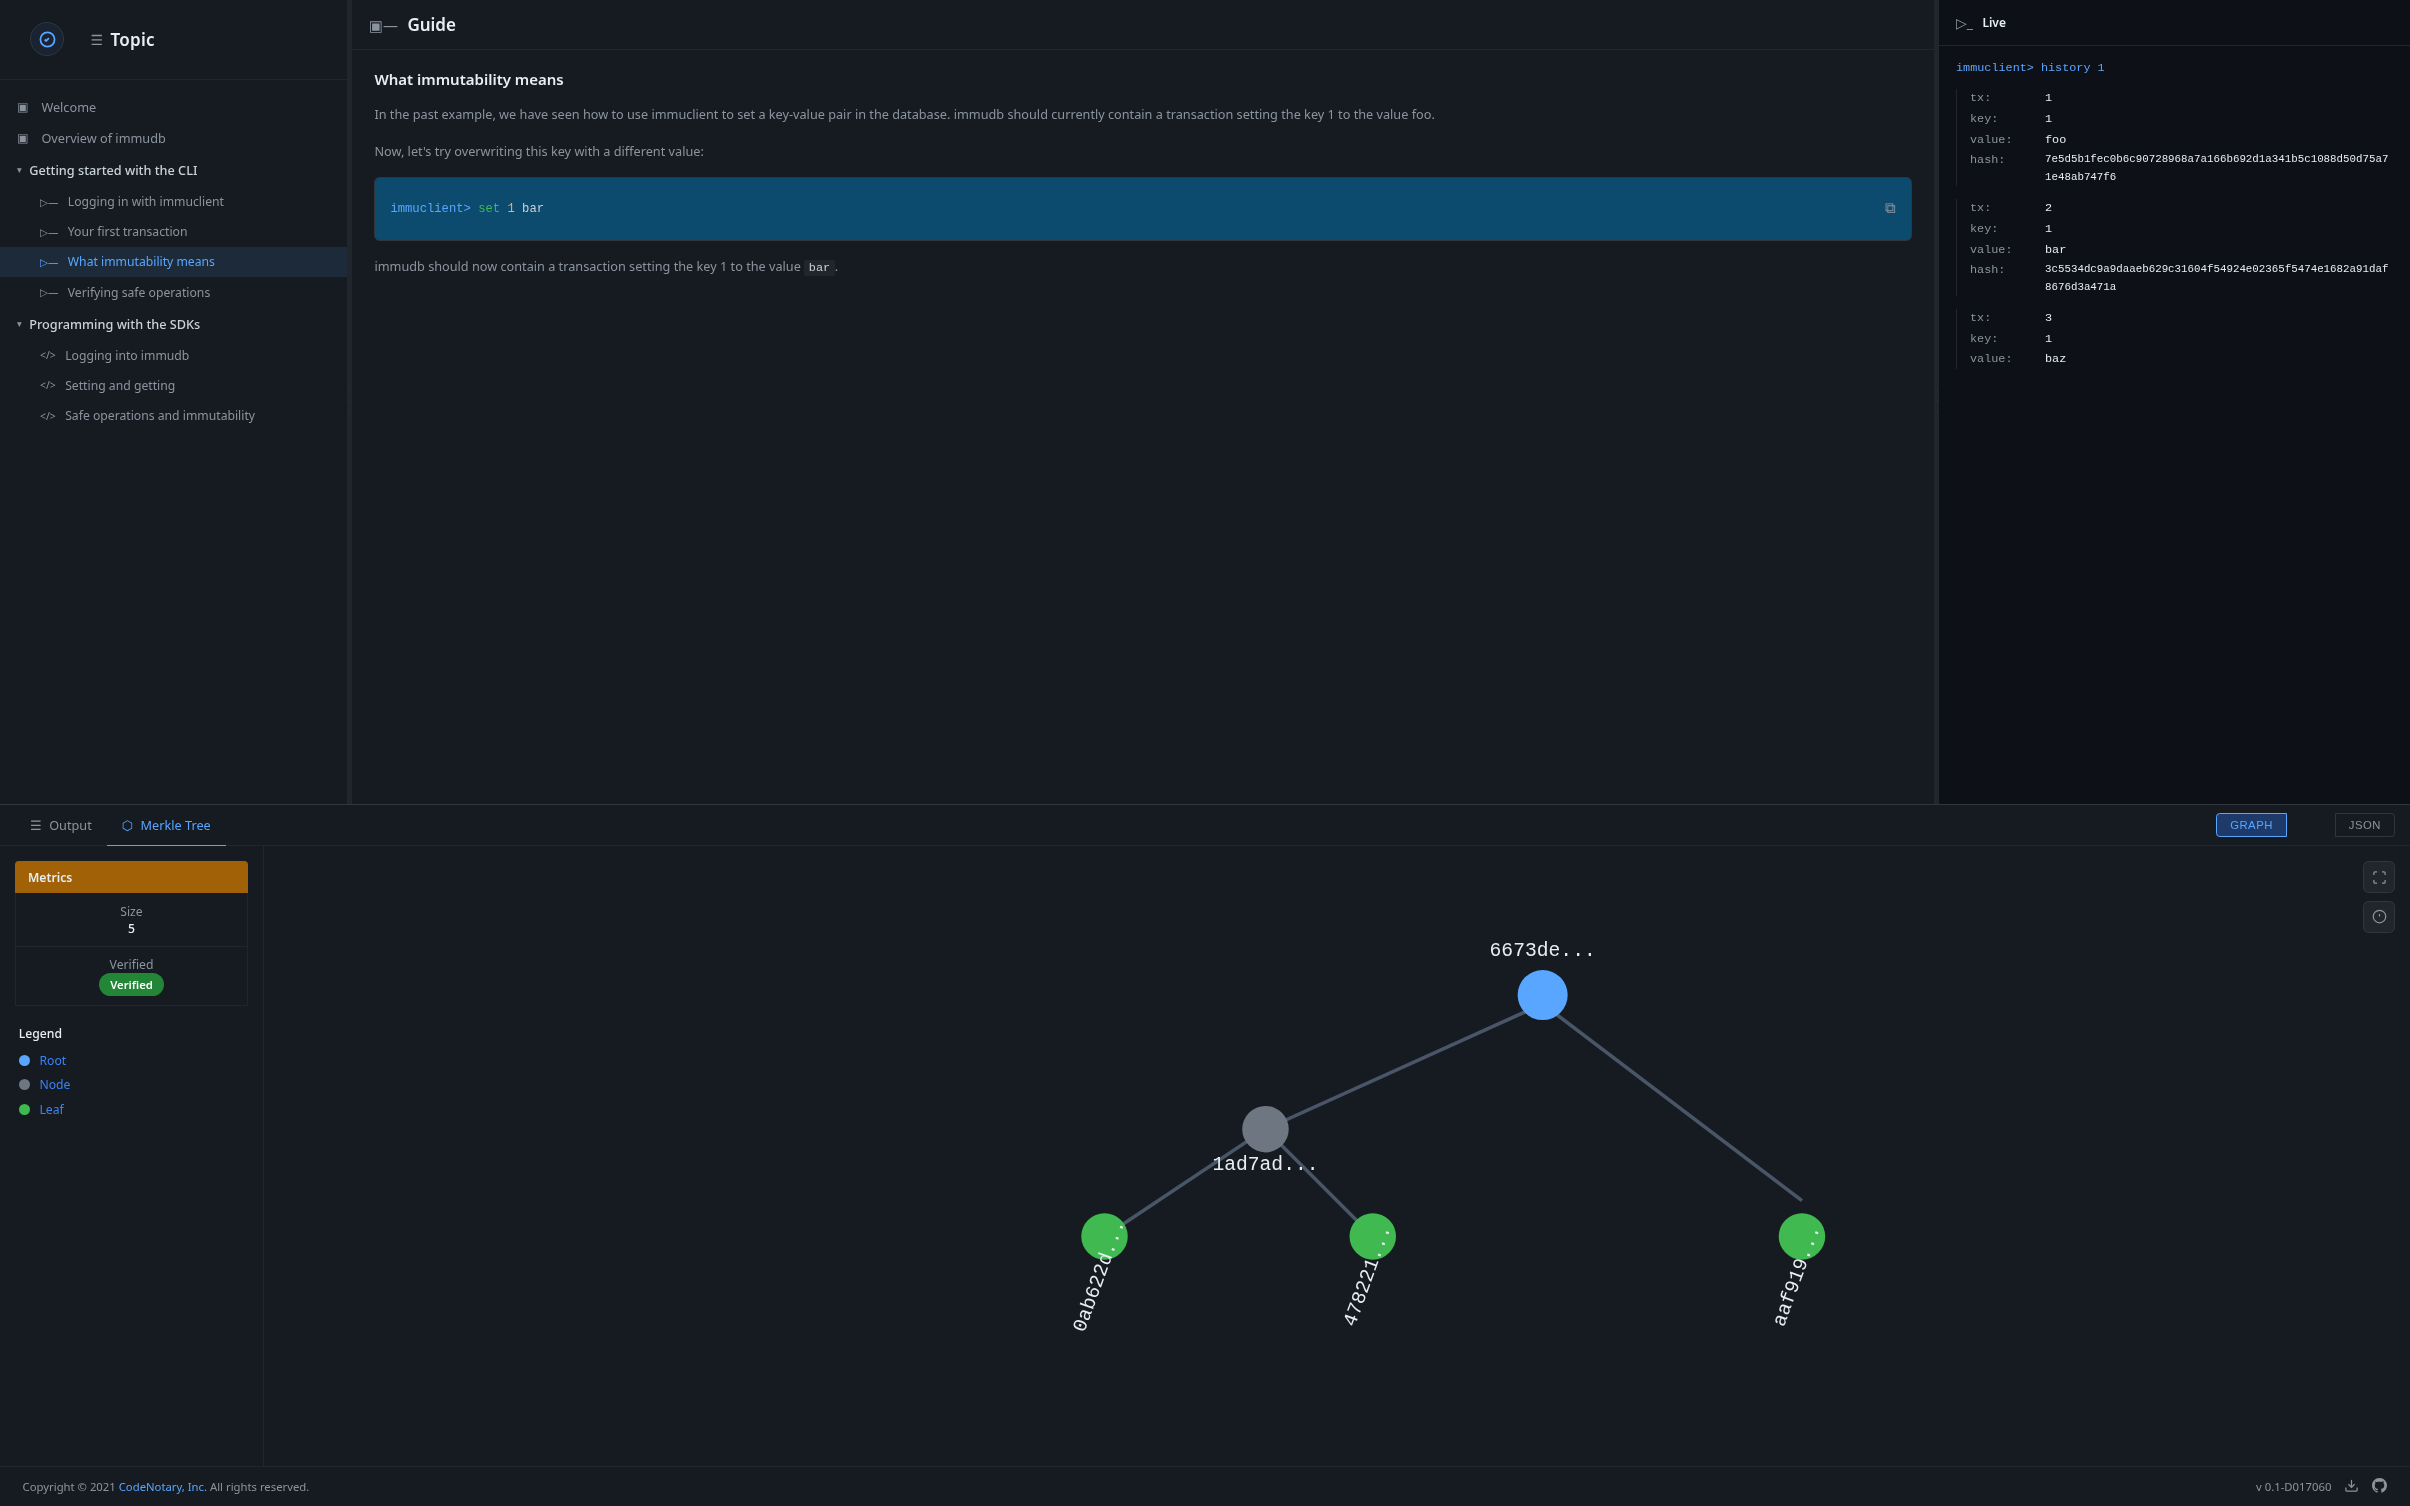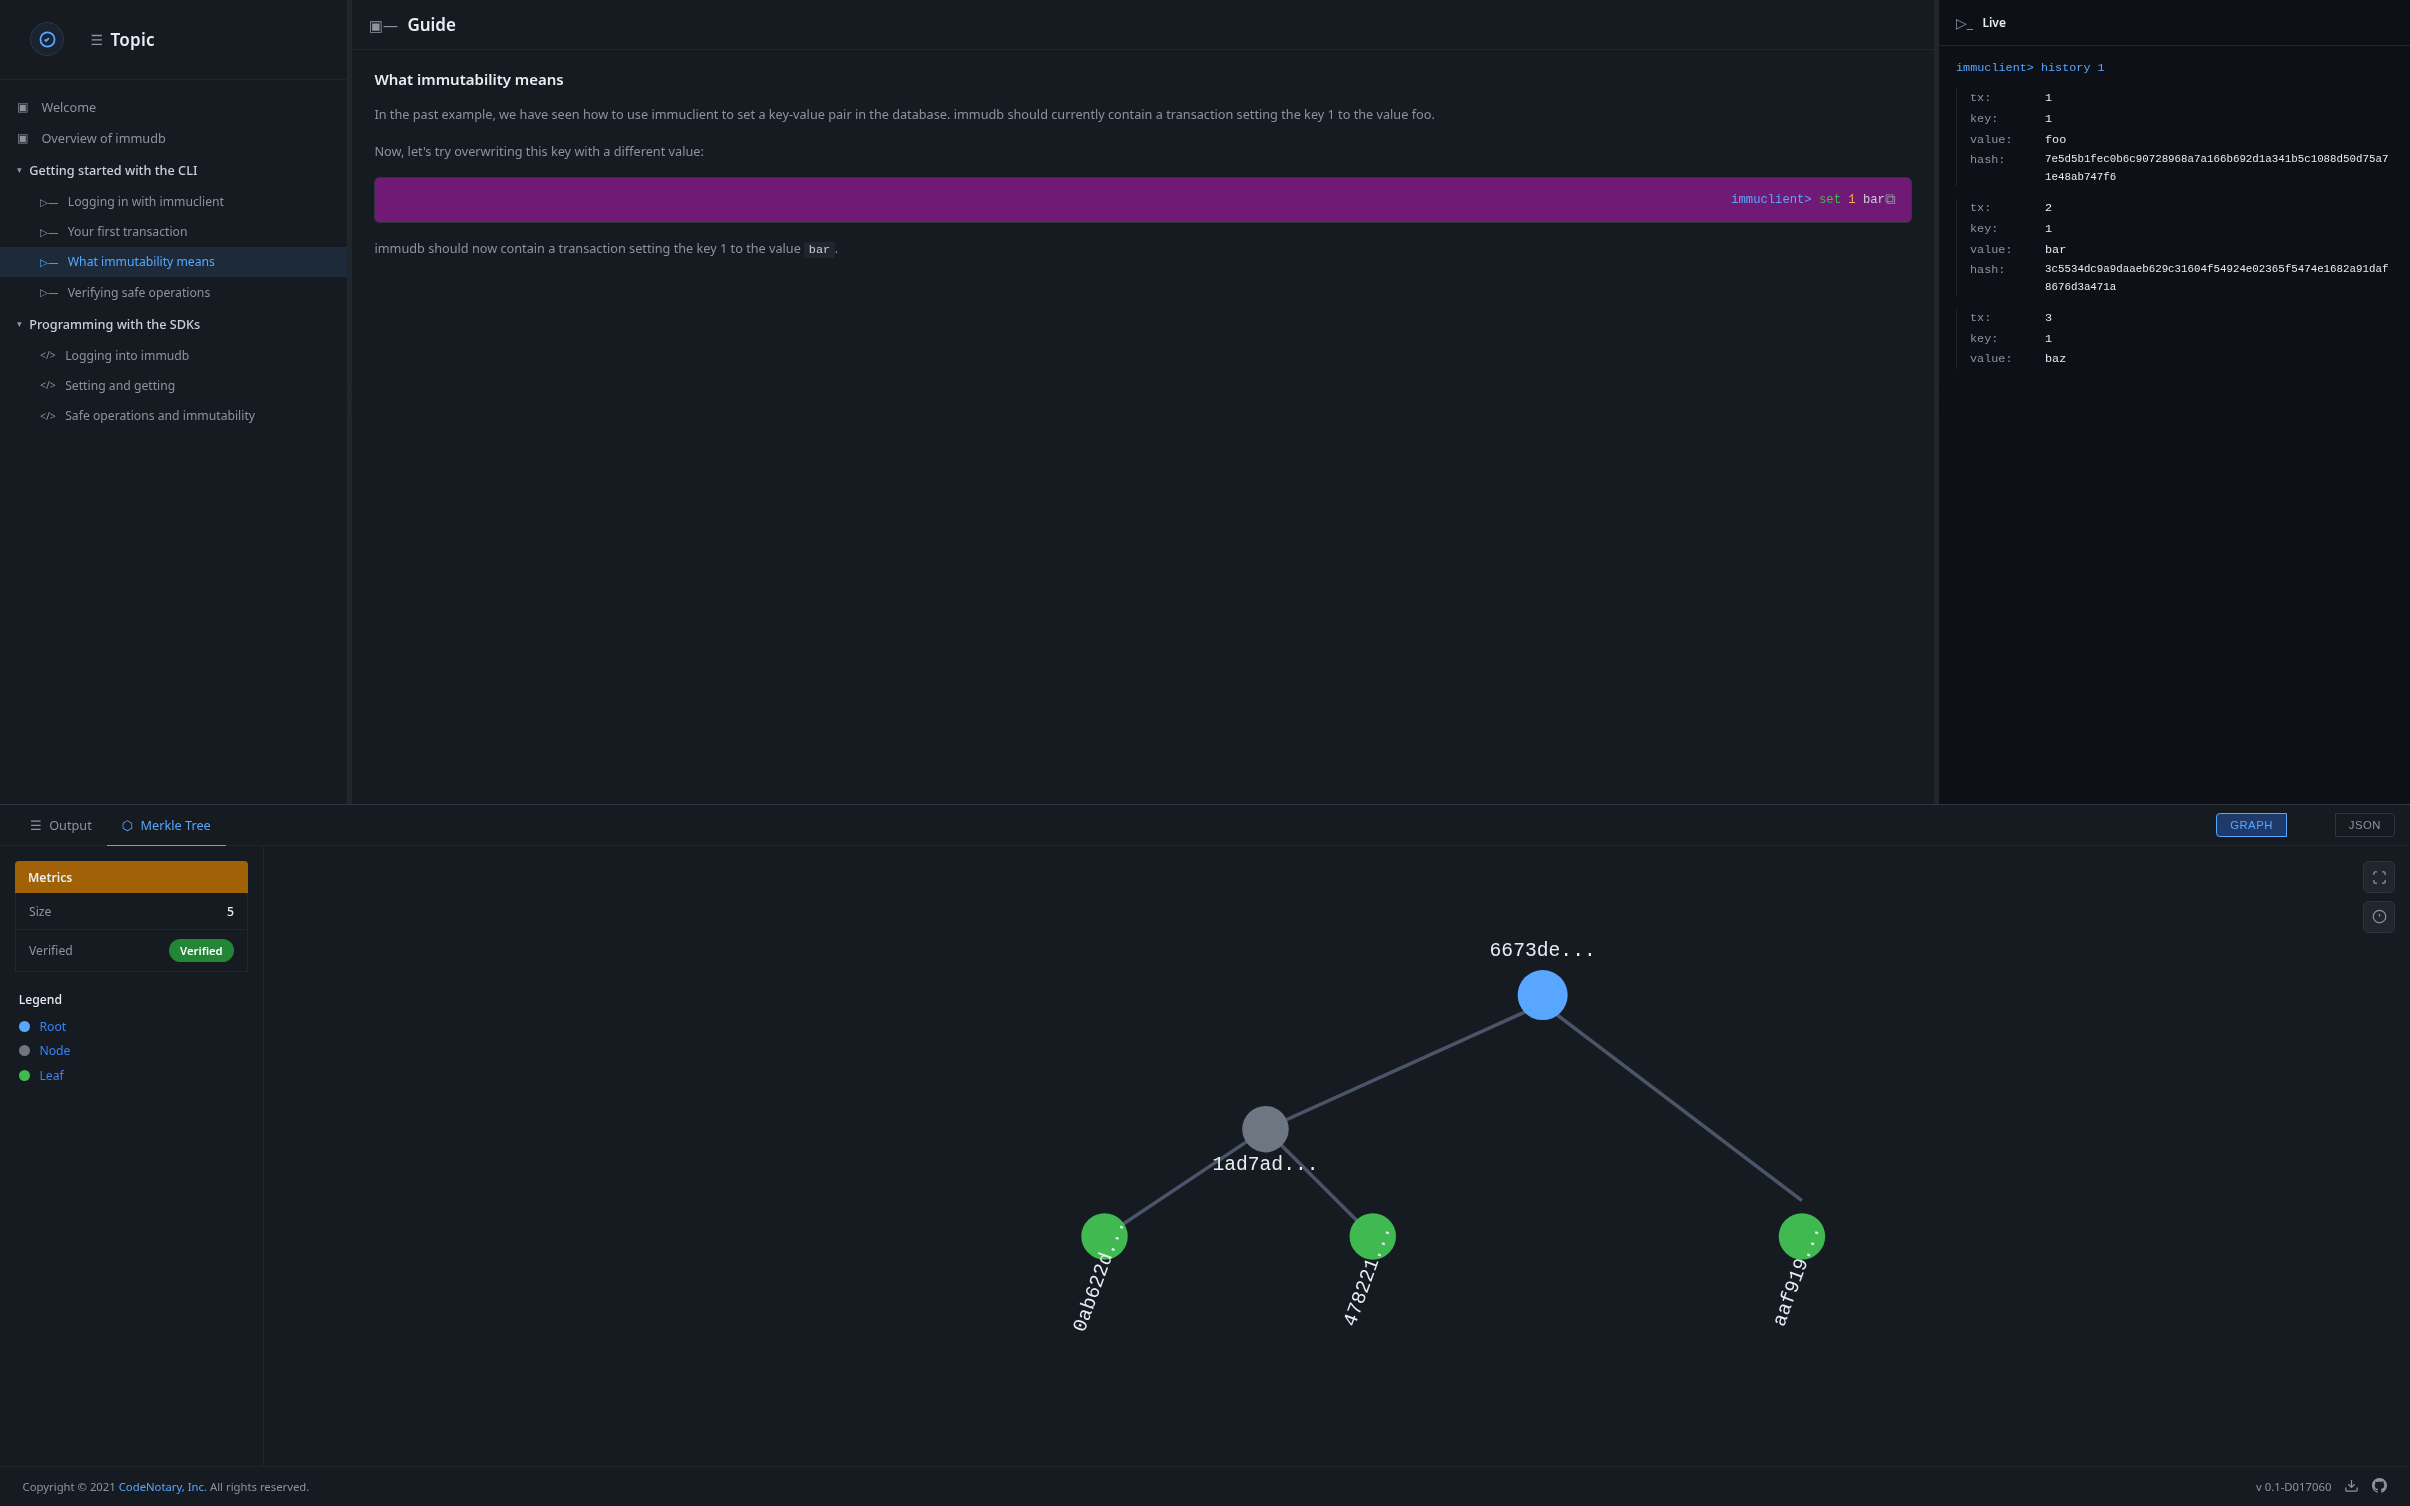--- a/index.html
+++ b/index.html
@@ -137,28 +137,28 @@
     }
     .guide-text code {
       background: #21262d;
       padding: 0.9px 4.7px;
       border-radius: 2.8px;
       font-family: 'Consolas', 'Courier New', monospace;
       font-size: 11.8px;
       color: #c9d1d9;
     }
     .code-block {
-      background: #701a75;
+      background: #0c4a6e;
       border: 0.9px solid #30363d;
       border-radius: 5.6px;
-      padding: 13px 15px;
+      padding: 22px 15px;
       margin: 15px 0;
       display: flex;
       align-items: center;
-      justify-content: flex-end;
+      justify-content: space-between;
       font-family: 'Consolas', 'Courier New', monospace;
       font-size: 12.2px;
     }
     .code-block-text {
       color: #c9d1d9;
     }
     .code-block-text .prompt {
       color: #58a6ff;
     }
     .code-block-text .cmd {
@@ -324,20 +324,21 @@
       border-radius: 3.8px 3.8px 0 0;
     }
     .metrics-row {
       display: flex;
       justify-content: space-between;
       align-items: center;
       padding: 9.4px 13px;
       border: 0.9px solid #21262d;
       border-top: none;
       font-size: 12.2px;
+      flex-direction: column;
     }
     .metrics-label {
       color: #8b949e;
     }
     .metrics-value {
       color: #e6edf3;
       font-weight: 500;
     }
     .verified-badge {
       background: #238636;

